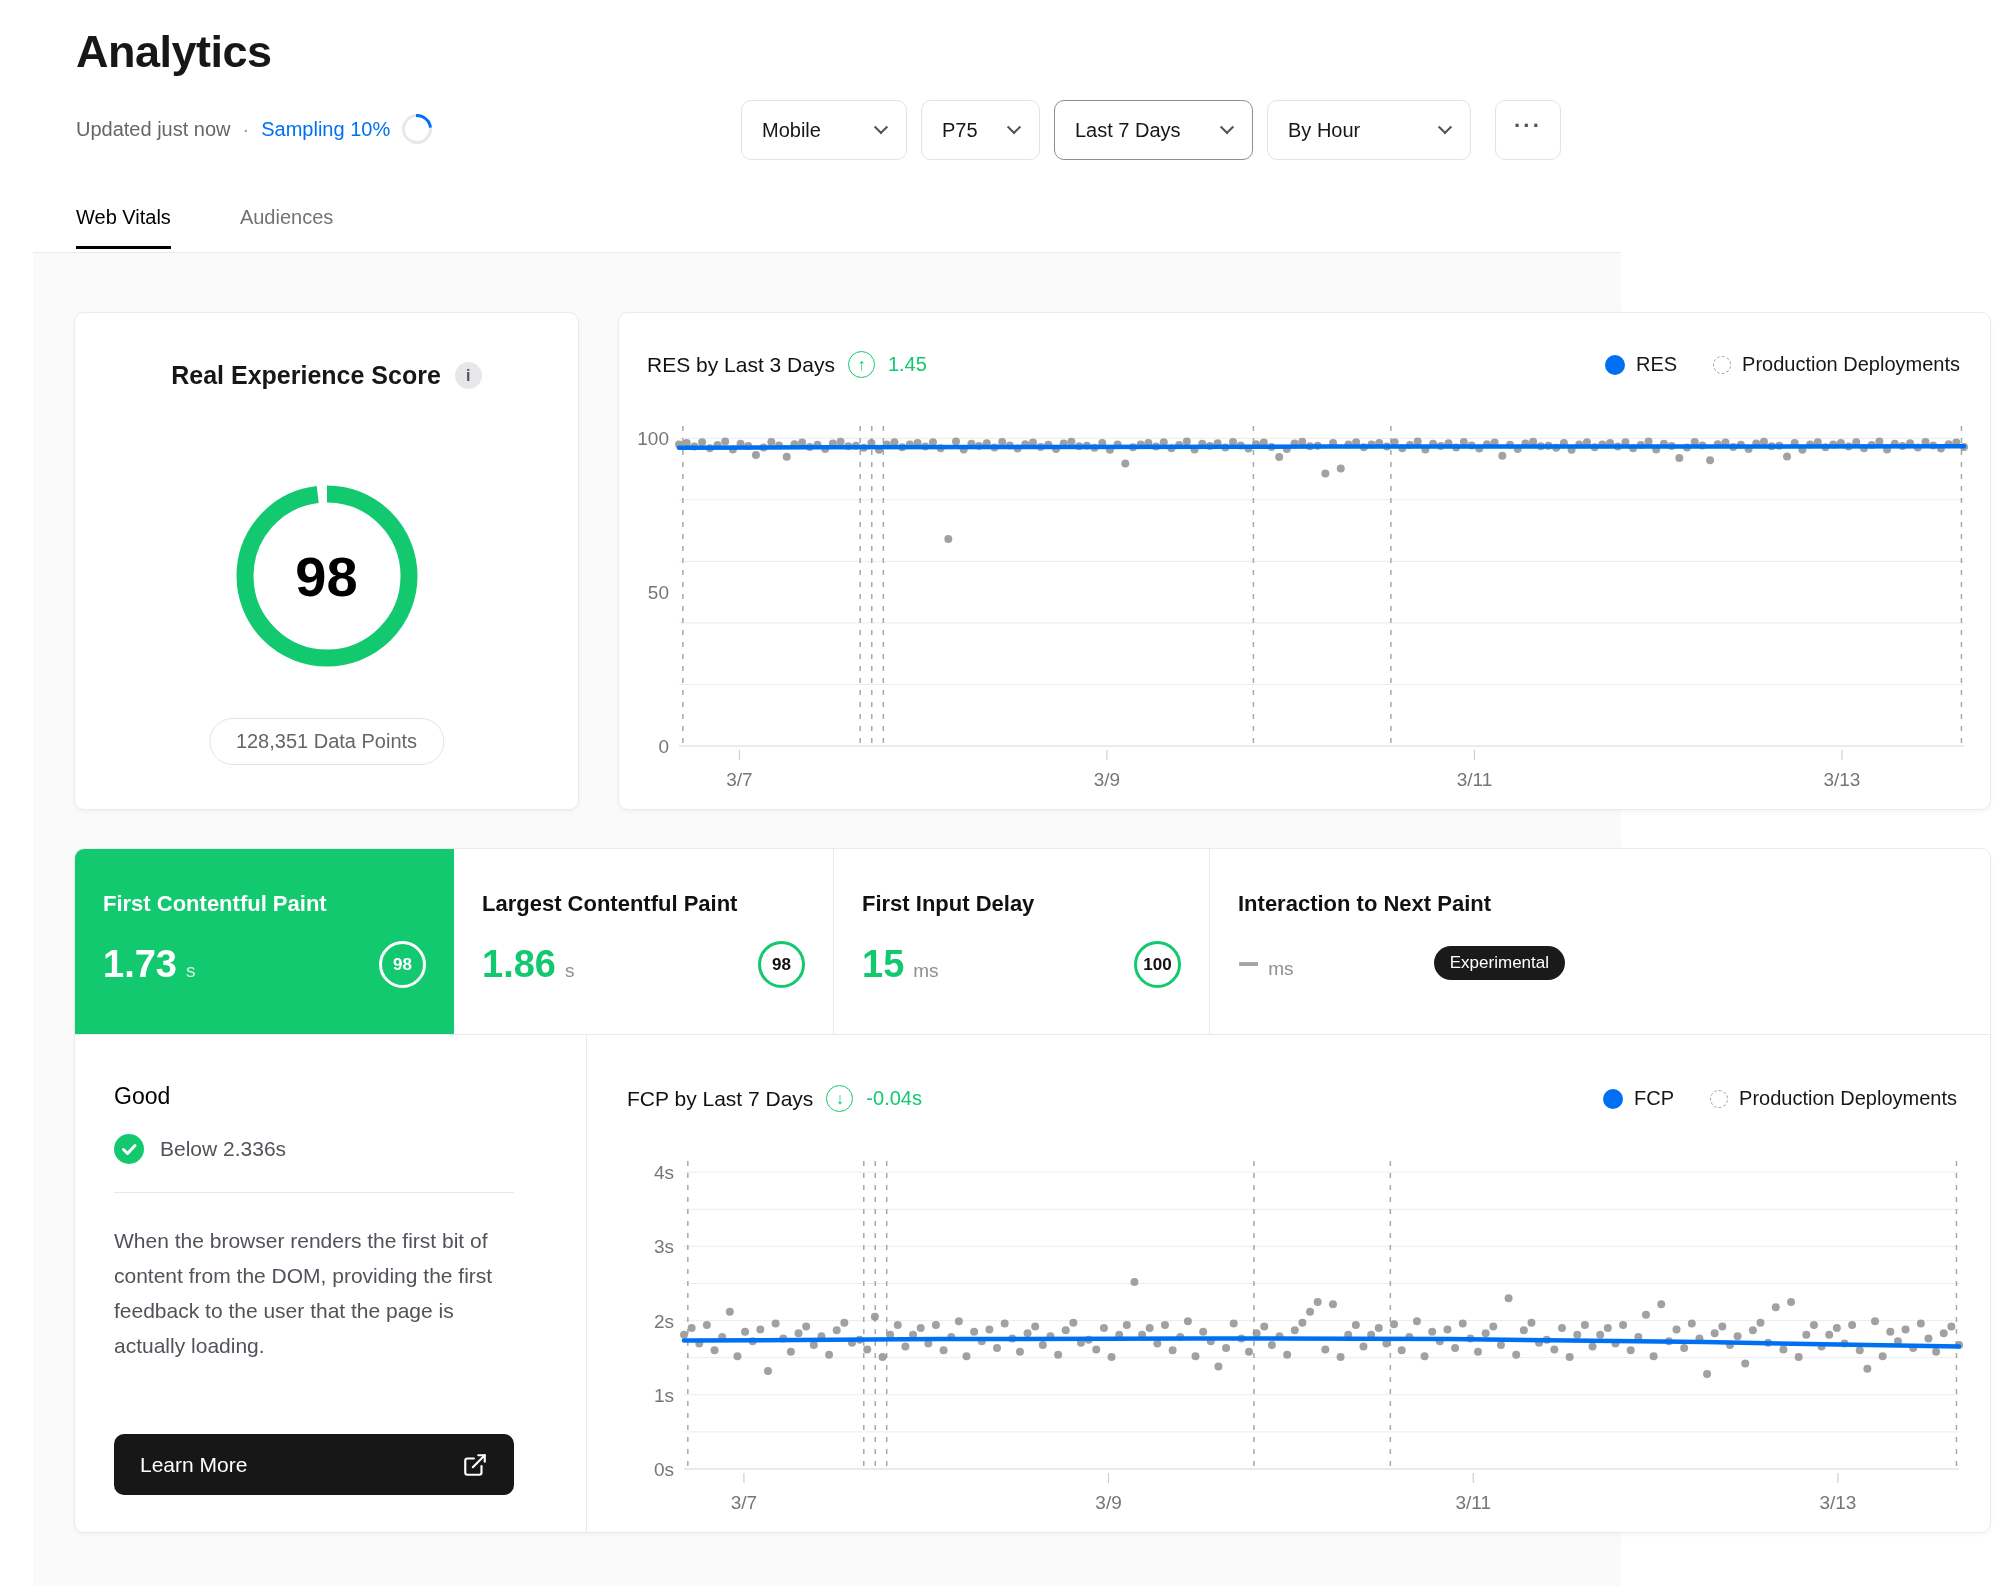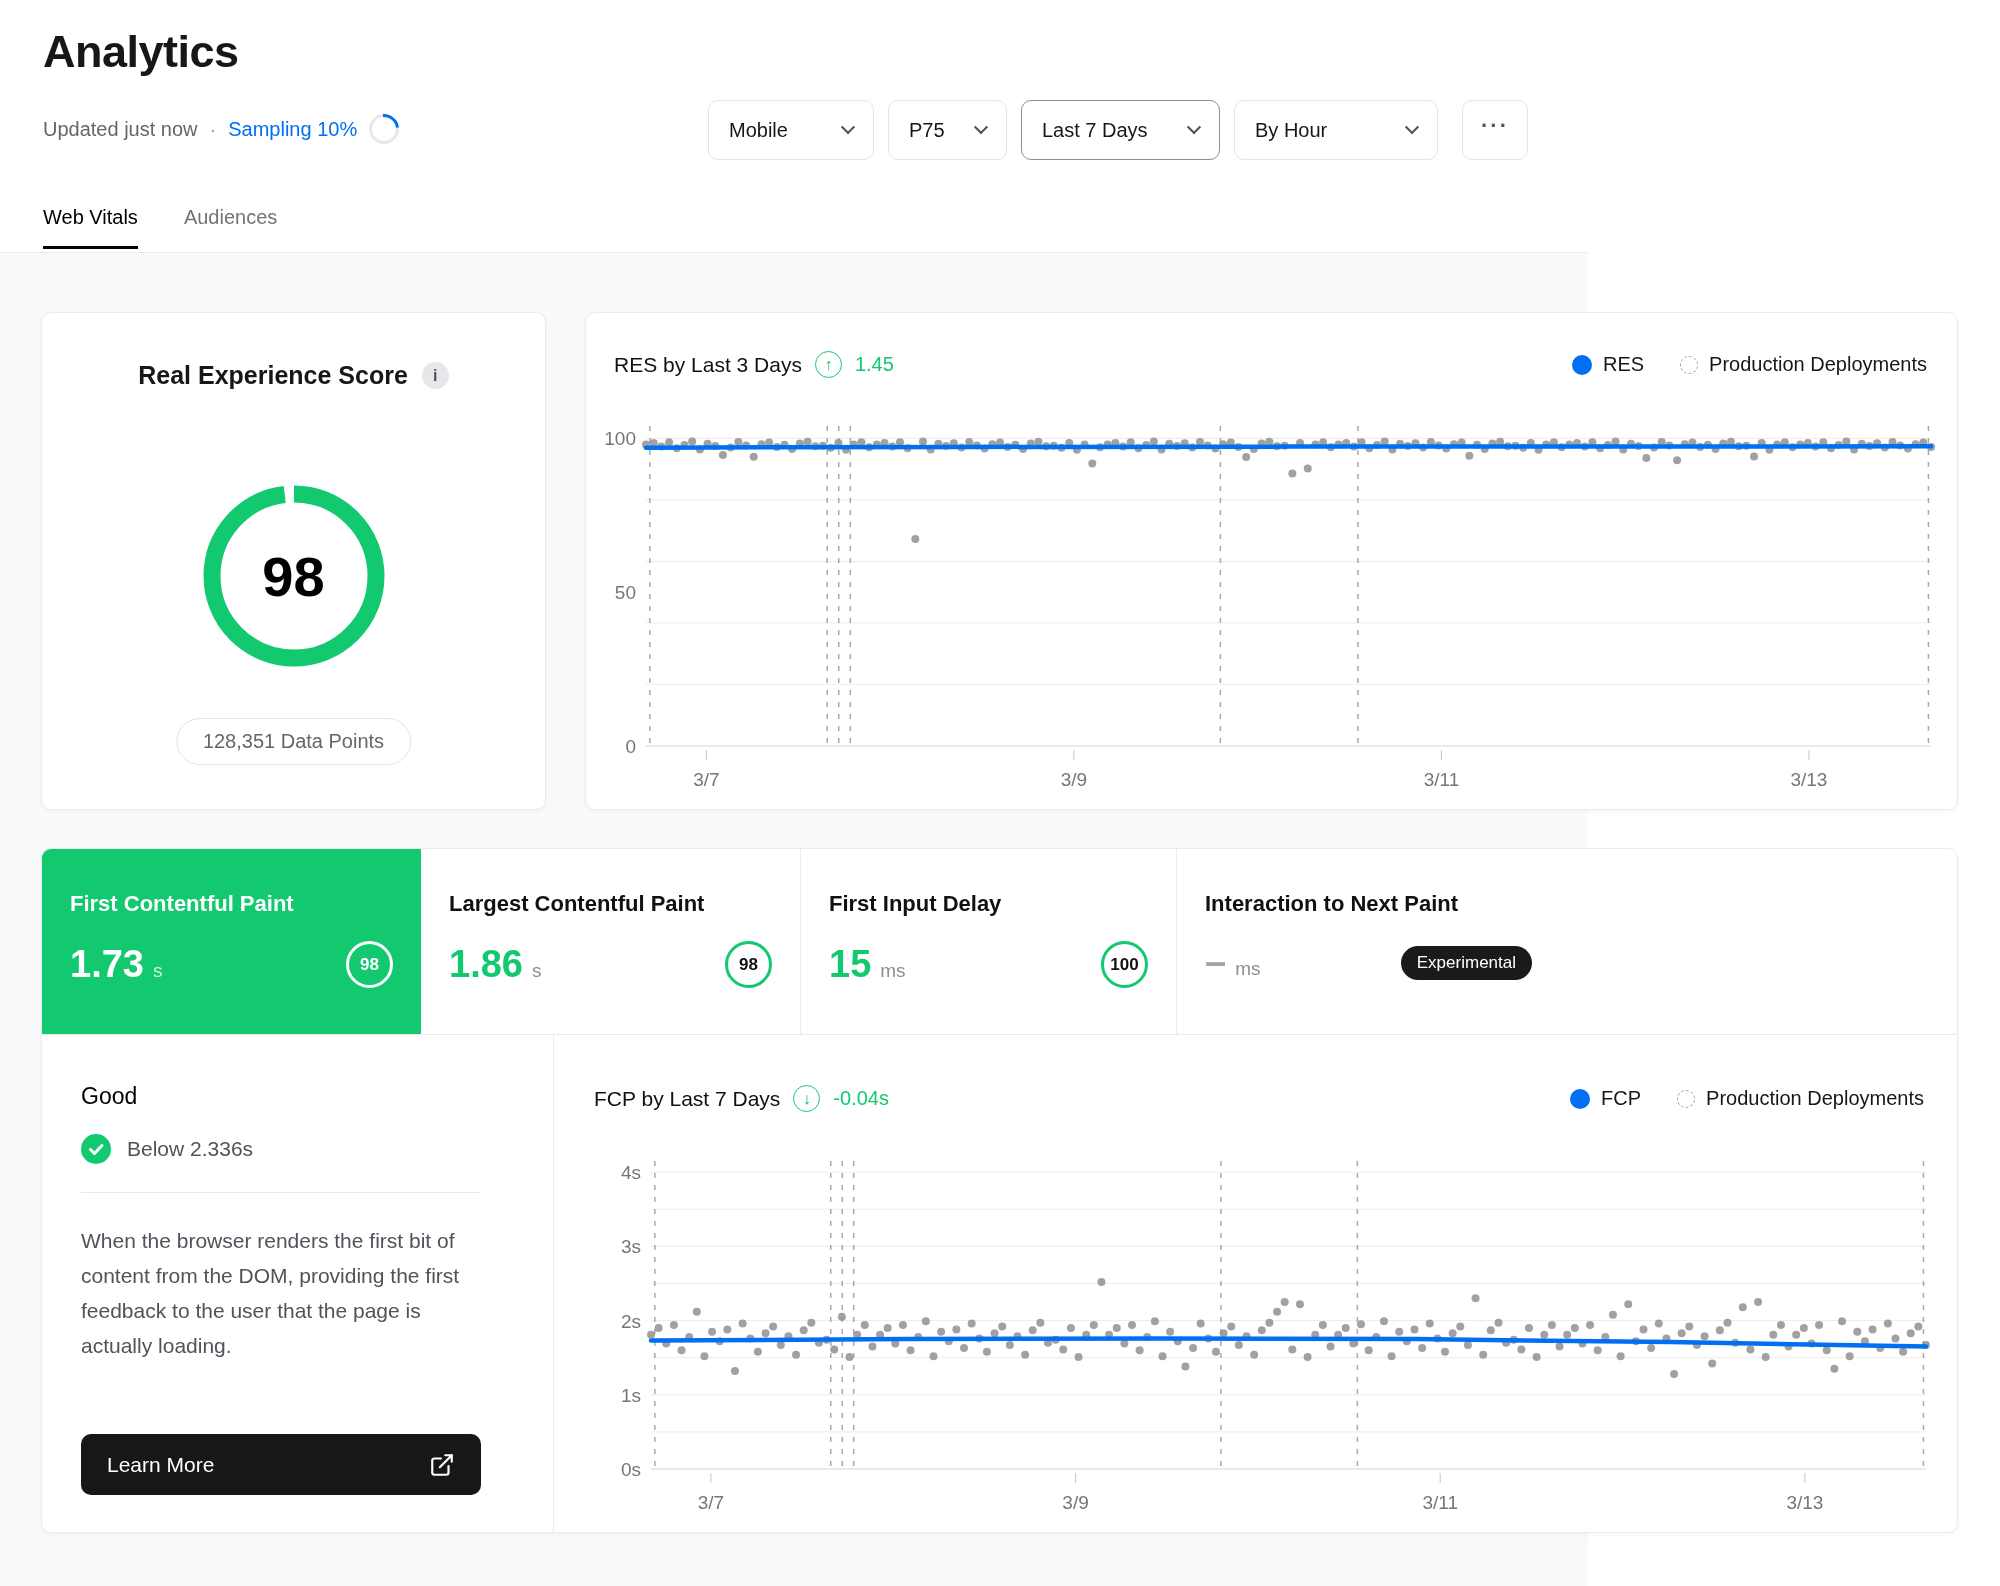--- a/index.html
+++ b/index.html
@@ -1,34 +1,34 @@
 <!DOCTYPE html>
 <html style="--green: #12c970; --blue: #0070f3;"><head>
 <meta charset="utf-8">
 <style>
   :root{ --green:#12c970; --blue:#0070f3; }
   *{box-sizing:border-box; margin:0; padding:0;}
   body{ width:2000px; height:1586px; background:#ffffff; font-family:"Liberation Sans", sans-serif; color:#171717; overflow:hidden;}
-  #page{ position:relative; width:1588px; height:1586px; }
+  #page{ position:relative; width:1588px; height:1586px;margin-left:33px; }
 
   
   .page-title{ position:absolute; left:43px; top:26px; font-size:45px; font-weight:700; letter-spacing:-0.5px; }
   .status-row{ position:absolute; left:43px; top:114px; display:flex; align-items:center; gap:12px; font-size:20px; }
   .status-updated{ color:#666; }
   .status-sep{ color:#999; }
   .status-sampling{ color:var(--blue); font-weight:500; cursor:pointer; }
   .spinner{ width:30px; height:30px; border-radius:50%; border:3.5px solid #e8e8e8; border-top-color:var(--blue); transform:rotate(40deg); }
 
   .controls{ position:absolute; right:60px; top:100px; display:flex; align-items:center; gap:14px; }
   .select-btn{ height:60px; background:#fff; border:1px solid #e4e4e4; border-radius:10px; display:flex; align-items:center; justify-content:space-between; padding:0 20px; font-size:20px; color:#171717; cursor:pointer; }
   .select-btn.emph{ border:1.5px solid #8f8f8f; }
   .chev{ width:10px; height:10px; border-right:2px solid #525252; border-bottom:2px solid #525252; transform:rotate(45deg) translate(-2px,-2px); margin-left:18px; }
   .more-btn{ width:66px; height:60px; background:#fff; border:1px solid #e4e4e4; border-radius:10px; font-size:22px; letter-spacing:2px; font-weight:700; color:#525252; display:flex; align-items:center; justify-content:center; padding-bottom:8px; cursor:pointer; }
 
-  .tabs{ position:absolute; left:43px; top:206px; display:flex; gap:46px; font-size:20px; }
+  .tabs{ position:absolute; left:43px; top:206px; display:flex; gap:69px; font-size:20px; }
   .tab{ padding-bottom:17px; cursor:pointer; color:#737373; }
   .tab.active{ color:#000; border-bottom:3px solid #000; font-weight:500; }
   .header-divider{ position:absolute; left:0; right:0; top:252px; height:1px; background:#eaeaea; }
   .content-bg{ position:absolute; left:0; right:0; top:253px; bottom:0; background:#fafafa; }
 
   
   .card{ position:absolute; background:#fff; border:1px solid #ebebeb; border-radius:10px; box-shadow:0 2px 4px rgba(0,0,0,.04); }
 
   
   .res-title-row{ position:absolute; top:48px; left:0; right:0; display:flex; align-items:center; justify-content:center; gap:14px; }

